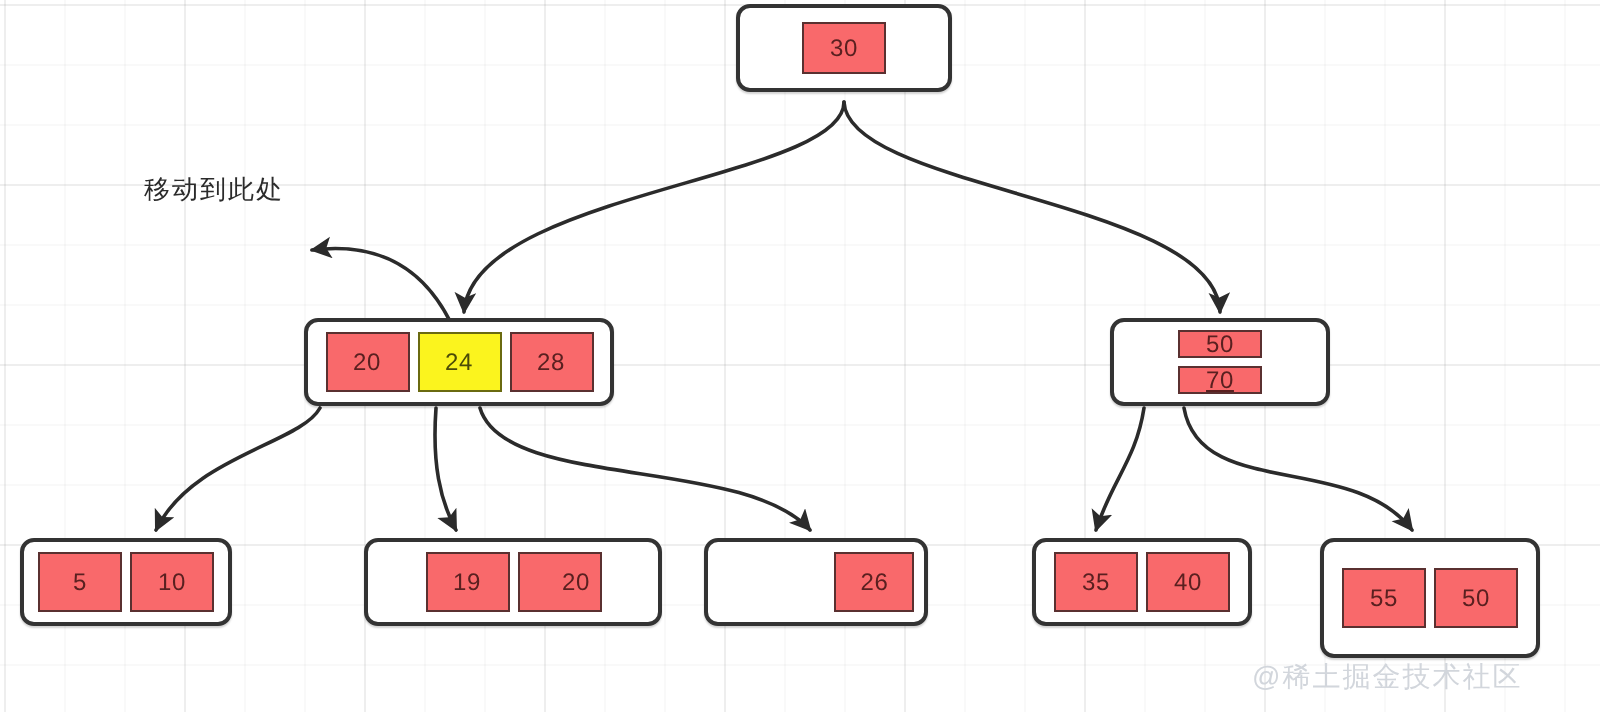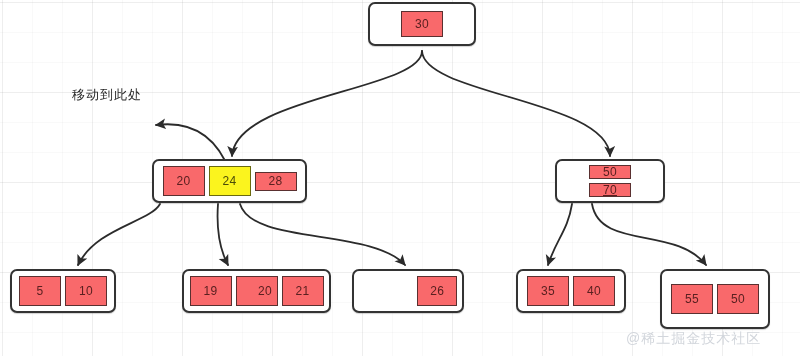--- a/index.html
+++ b/index.html
@@ -109,34 +109,33 @@
       </g>
   </svg>
 
   <div id="nodes">
       <div class="node" style="left: 368px; top: 2px; width: 108px; height: 44px; justify-content: center;">
         <div class="cell filled" style="width: 42px; height: 26px;">30</div>
       </div>
       <div class="node" style="left: 152px; top: 159px; width: 155px; height: 44px; justify-content: center;">
         <div class="cell filled" style="width: 42px; height: 30px;">20</div>
         <div class="cell highlight" style="width: 42px; height: 30px;">24</div>
-        <div class="cell filled" style="width: 42px; height: 19px;">28</div>
+        <div class="cell filled" style="width: 42px; height: 30px;">28</div>
       </div>
       <div class="node" style="left: 555px; top: 159px; width: 110px; height: 44px; justify-content: center; flex-direction: column;">
         <div class="cell filled" style="width: 42px; height: 30px;">50</div>
         <div class="cell filled" style="width: 42px; height: 30px; text-decoration: underline;">70</div>
       </div>
       <div class="node" style="left: 10px; top: 269px; width: 106px; height: 44px; justify-content: center;">
         <div class="cell filled" style="width: 42px; height: 30px;">5</div>
         <div class="cell filled" style="width: 42px; height: 30px;">10</div>
       </div>
       <div class="node" style="left: 182px; top: 269px; width: 149px; height: 44px; justify-content: center;">
         <div class="cell filled" style="width: 42px; height: 30px;">19</div>
         <div class="cell filled" style="width: 42px; height: 30px; padding-left: 17px;">20</div>
-        <div class="cell filled" style="width: 42px; height: 30px;">21</div>
       </div>
       <div class="node" style="left: 352px; top: 269px; width: 112px; height: 44px; justify-content: flex-end;">
         <div class="cell empty" style="width: 42px; height: 30px;"></div>
         <div class="cell filled" style="width: 42px; height: 30px; margin-left: 15px;">26</div>
       </div>
       <div class="node" style="left: 516px; top: 269px; width: 110px; height: 44px; justify-content: center;">
         <div class="cell filled" style="width: 42px; height: 30px;">35</div>
         <div class="cell filled" style="width: 42px; height: 30px;">40</div>
       </div>
       <div class="node" style="left: 660px; top: 269px; width: 110px; height: 60px; justify-content: center;">

